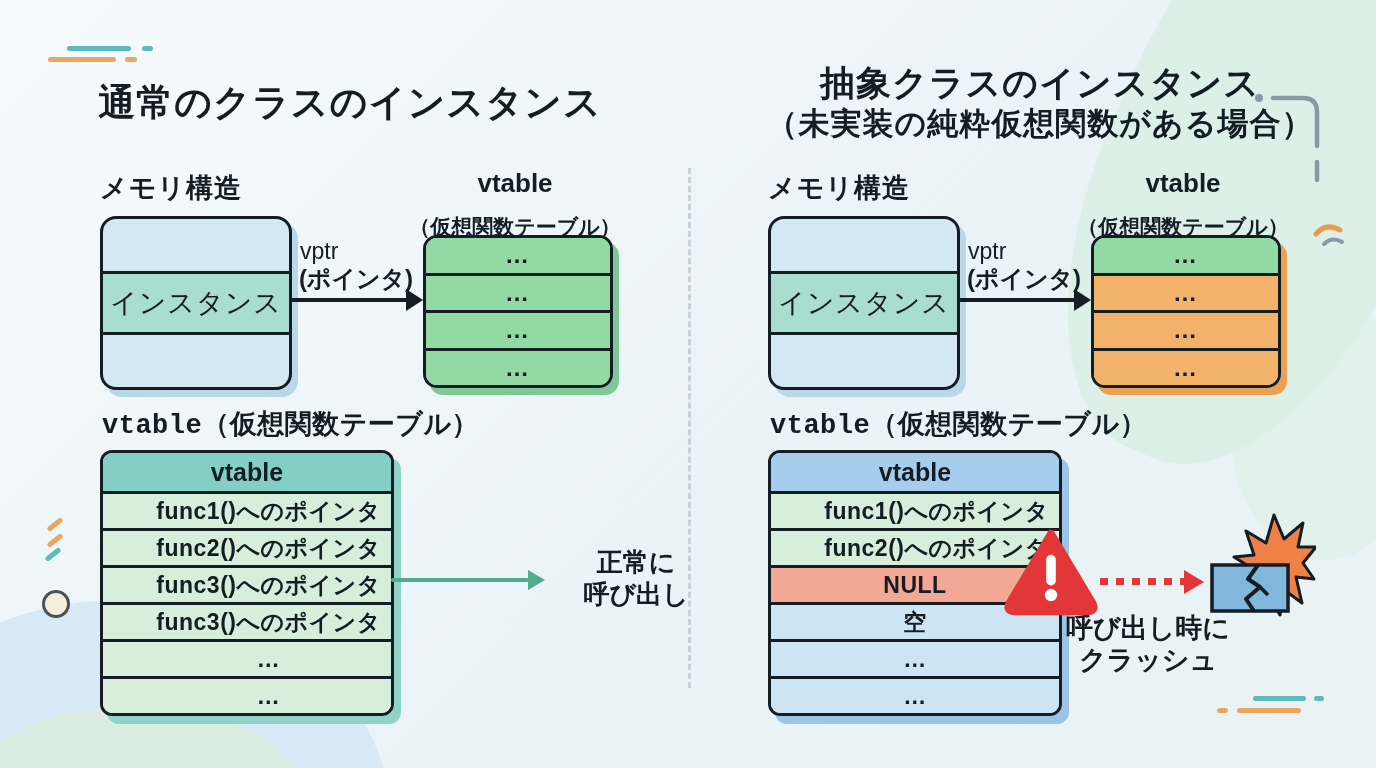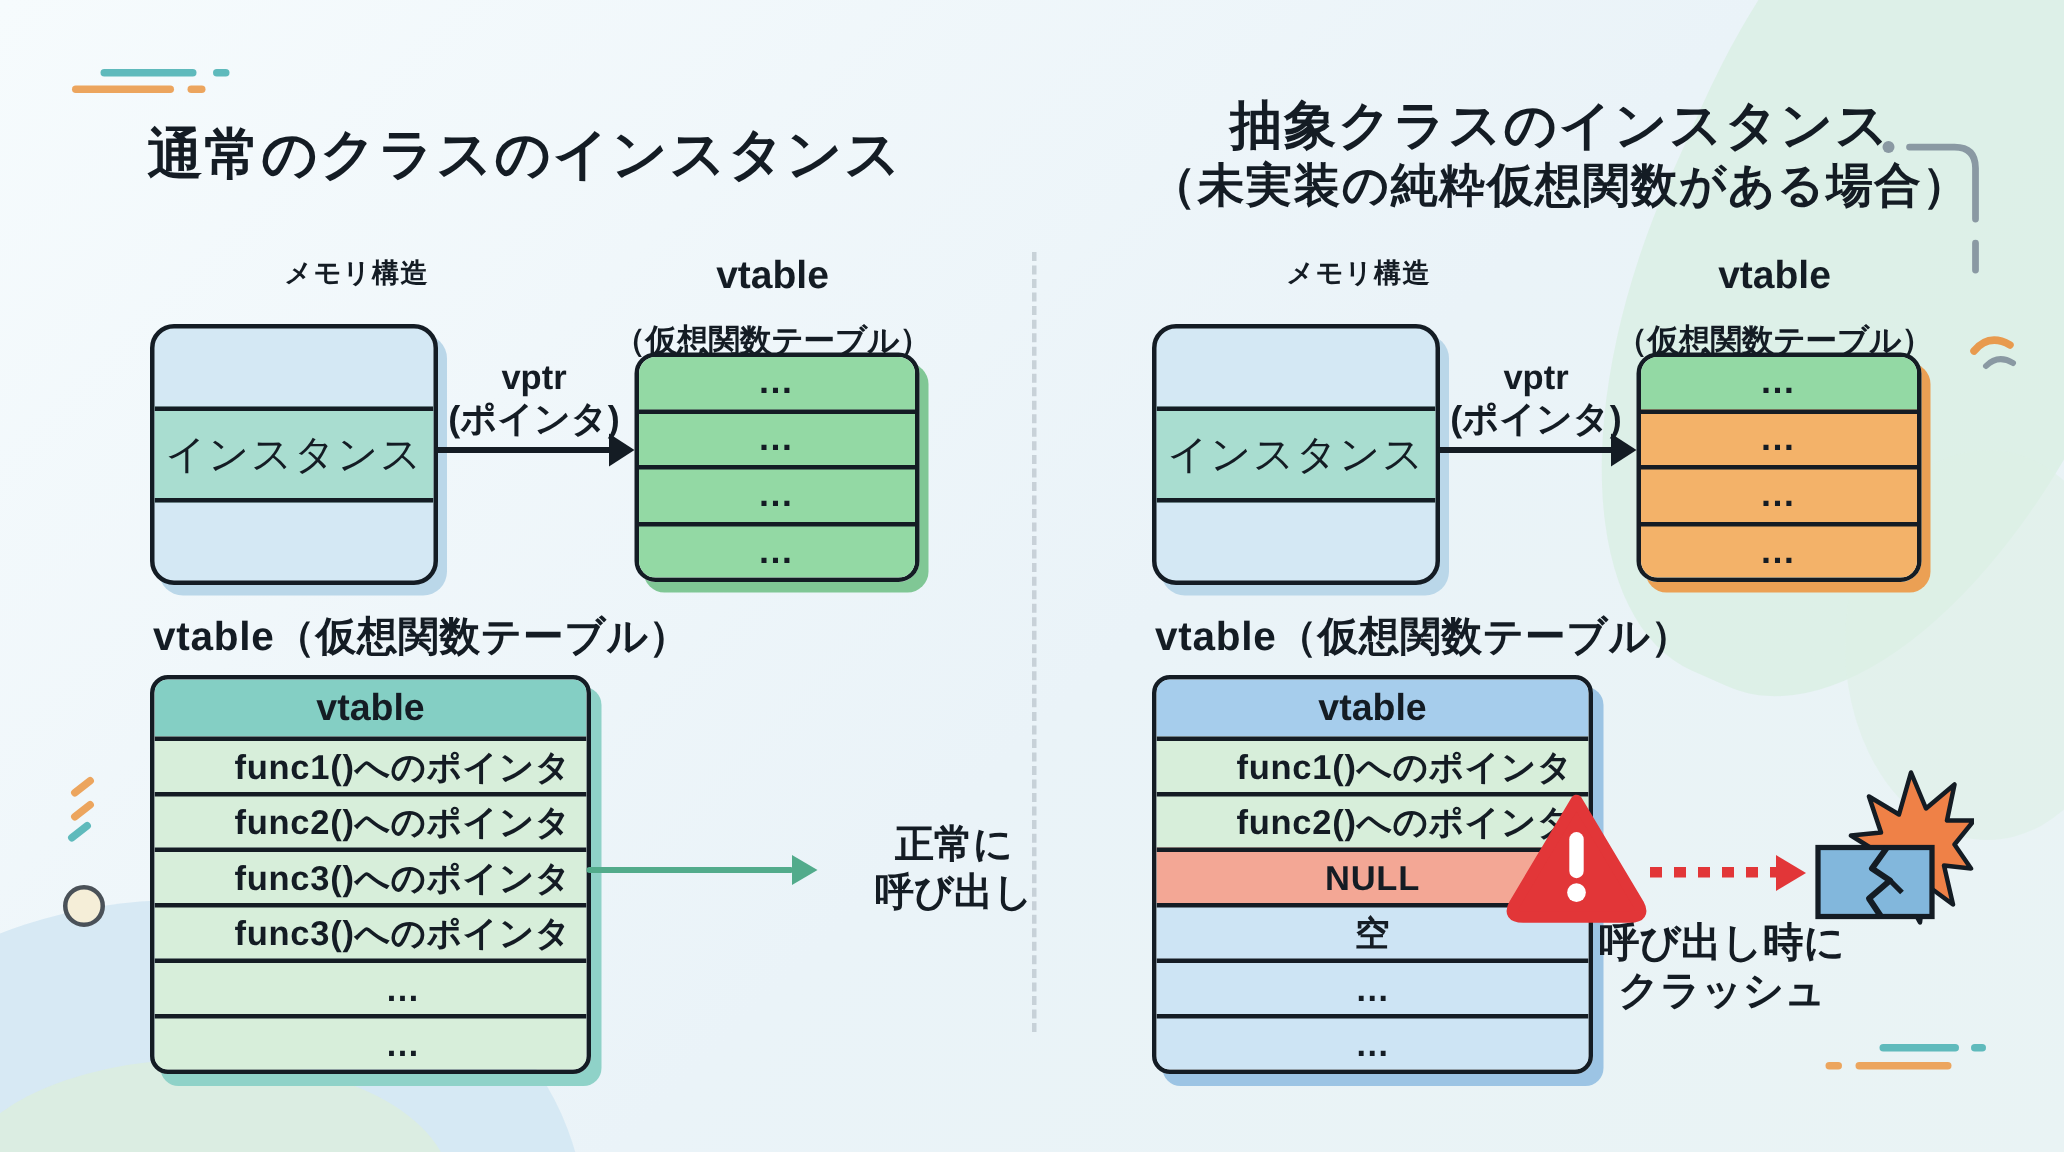--- a/index.html
+++ b/index.html
@@ -19,39 +19,39 @@
   
   .h-title{position:absolute;z-index:2;font-weight:800;text-align:center;letter-spacing:1px;}
   
   .separator{position:absolute;z-index:1;left:688px;top:168px;height:520px;width:0;border-left:3px dashed #c2ccd3;opacity:.85;}
   
   .membox{position:absolute;z-index:2;width:186px;height:168px;border:3px solid #141c24;border-radius:16px;
           background:#d4e8f4;display:flex;flex-direction:column;overflow:hidden;box-shadow:6px 7px 0 #bad7e9;}
   .mrow{flex:1;}
   .mrow.mid{flex:0 0 58px;background:#a9ddd0;border-top:3px solid #141c24;border-bottom:3px solid #141c24;
             display:flex;align-items:center;justify-content:center;font-size:27px;font-weight:400;letter-spacing:1px;}
-  .boxlabel{position:absolute;z-index:2;font-size:18px;font-weight:800;text-align:right;letter-spacing:1px;}
+  .boxlabel{position:absolute;z-index:2;font-size:27px;font-weight:800;text-align:left;letter-spacing:1px;}
   
   .arrow-line{position:absolute;z-index:2;height:4px;background:#141c24;border-radius:2px;}
   .arrow-head{position:absolute;z-index:2;width:0;height:0;border-top:11px solid transparent;border-bottom:11px solid transparent;border-left:17px solid #141c24;}
-  .vptr-l1{position:absolute;z-index:2;font-size:23px;font-weight:700;text-align:center;}
+  .vptr-l1{position:absolute;z-index:2;font-size:23px;font-weight:400;}
   .vptr-l2{position:absolute;z-index:2;font-size:24px;font-weight:800;text-align:center;}
   
   .vtop{position:absolute;z-index:2;width:184px;height:147px;border:3px solid #141c24;border-radius:14px;
         display:flex;flex-direction:column;overflow:hidden;}
   .vtop.greenbox{box-shadow:6px 7px 0 #80c795;}
   .vtop.orangebox{box-shadow:6px 7px 0 #eba054;}
   .vrow{flex:1;display:flex;align-items:center;justify-content:center;font-size:24px;font-weight:800;letter-spacing:2px;}
   .vrow + .vrow{border-top:3px solid #141c24;}
   .vrow.green{background:#93d9a4;}
   .vrow.orange{background:#f3b269;}
   .vtitle1{position:absolute;z-index:2;font-size:26px;font-weight:800;text-align:center;}
   .vtitle2{position:absolute;z-index:2;font-size:21px;font-weight:800;text-align:center;margin-top:16px;}
   
-  .tlabel{position:absolute;z-index:2;font-size:27px;font-weight:800;letter-spacing:.5px;}
+  .tlabel{position:absolute;z-index:2;font-size:27px;font-weight:800;letter-spacing:.5px;font-family:Liberation Mono, monospace;}
   .dtable{position:absolute;z-index:2;width:288px;height:260px;border:3px solid #141c24;border-radius:12px;
           display:flex;flex-direction:column;overflow:hidden;}
   .dtable.tealshadow{box-shadow:7px 8px 0 #8fd2c8;}
   .dtable.blueshadow{box-shadow:7px 8px 0 #9cc4e4;}
   .thead{flex:0 0 38px;display:flex;align-items:center;justify-content:center;font-size:25px;font-weight:800;}
   .thead.teal{background:#84cfc4;}
   .thead.blue{background:#a6cdec;}
   .trow{flex:1;display:flex;align-items:center;justify-content:center;font-size:23px;font-weight:800;border-top:3px solid #141c24;letter-spacing:.5px;}
   .trow.palegreen{background:#d7eeda;padding-left:43px;}
   .trow.salmon{background:#f3a795;}

